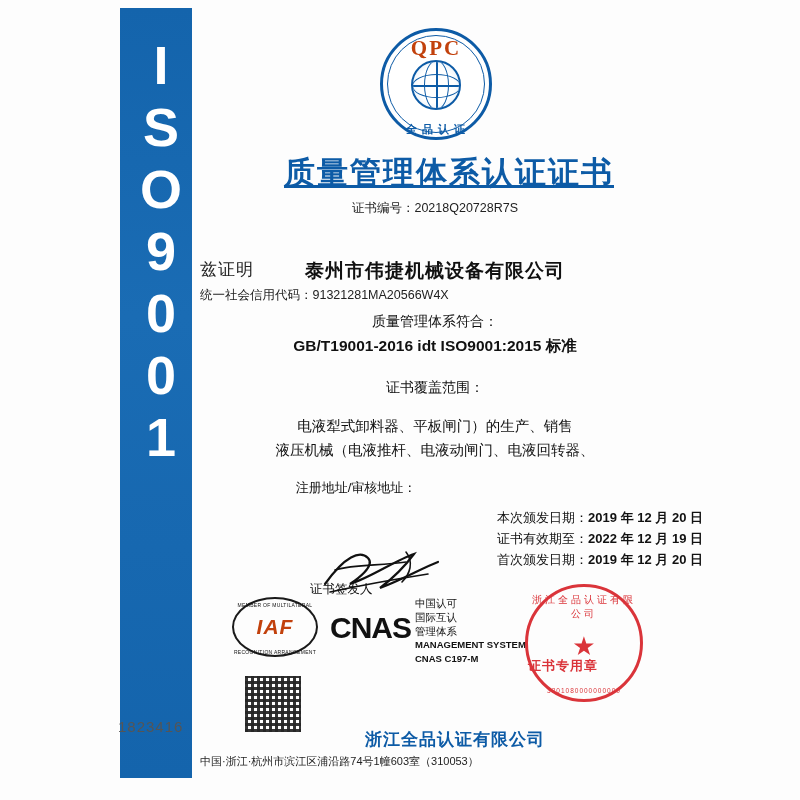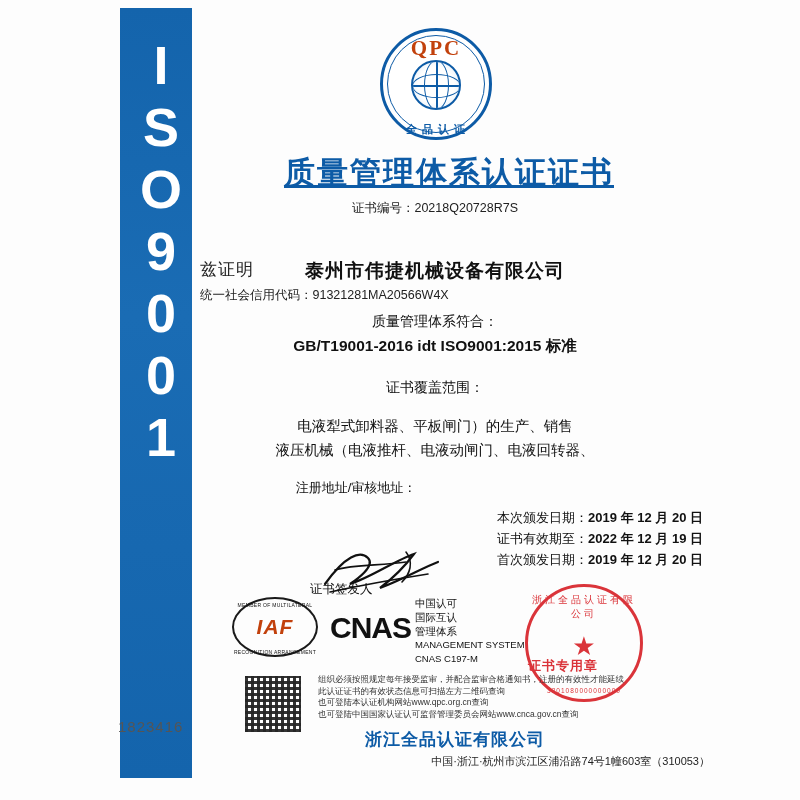--- a/index.html
+++ b/index.html
@@ -333,21 +333,21 @@
   }
   .cnas-block {
     position: absolute;
     left: 215px;
     top: 580px;
     width: 140px;
     font-size: 10.5px;
     line-height: 14px;
     color: #111;
   }
-  .cnas-block .en { font-size: 9.5px; }
+  .cnas-block .en { font-size: 9.5px; font-weight: bold; }
   
   .seal {
     position: absolute;
     left: 325px;
     top: 568px;
     width: 118px;
     height: 118px;
     border: 3px solid #d8232a;
     border-radius: 50%;
     box-sizing: border-box;
@@ -419,21 +419,21 @@
     text-align: center;
     font-size: 17px;
     font-weight: bold;
     color: #0d5ba6;
     letter-spacing: 1px;
   }
   .footer-addr {
     position: absolute;
     left: 0; top: 738px;
     width: 510px;
-    text-align: right;
+    text-align: left;
     font-size: 11px;
     color: #222;
   }
 </style>
 </head>
 <body>
 
 <div class="cert">
   <div class="paper"></div>
 
@@ -508,23 +508,17 @@
 
     <div class="seal">
       <div class="seal-arc">浙江全品认证有限公司</div>
       <div class="seal-star">★</div>
       <div class="seal-center">证书专用章</div>
       <div class="seal-bottom">3301080000000000</div>
     </div>
 
     <div class="qr"></div>
 
-    <div class="fineprint">
-      <div>组织必须按照规定每年接受监审，并配合监审合格通知书，注册的有效性才能延续</div>
-      <div>此认证证书的有效状态信息可扫描左方二维码查询</div>
-      <div>也可登陆本认证机构网站www.qpc.org.cn查询</div>
-      <div>也可登陆中国国家认证认可监督管理委员会网站www.cnca.gov.cn查询</div>
-    </div>
 
     <div class="footer-org">浙江全品认证有限公司</div>
     <div class="footer-addr">中国·浙江·杭州市滨江区浦沿路74号1幢603室（310053）</div>
   </div>
 </div>
 
 </body></html>

